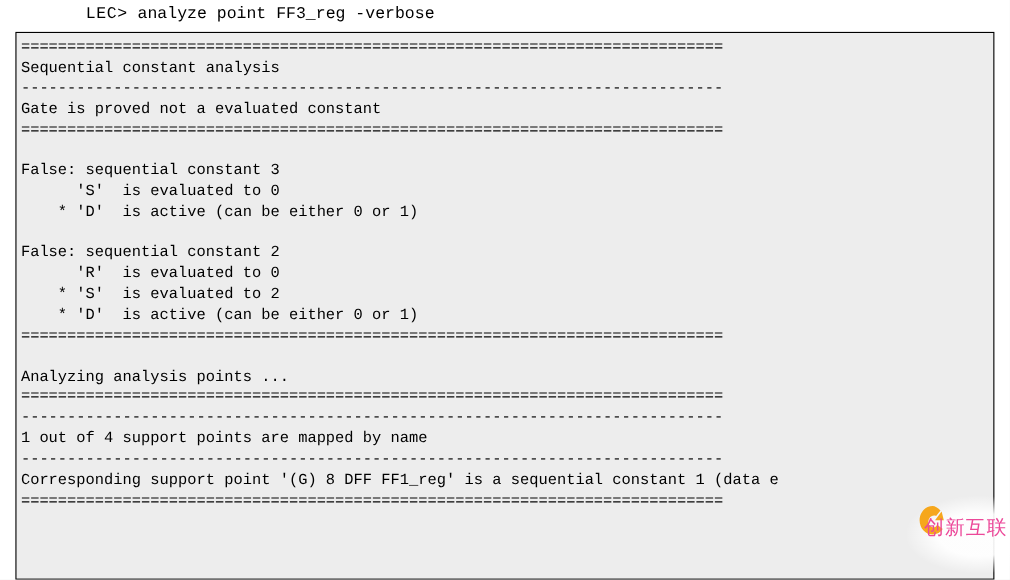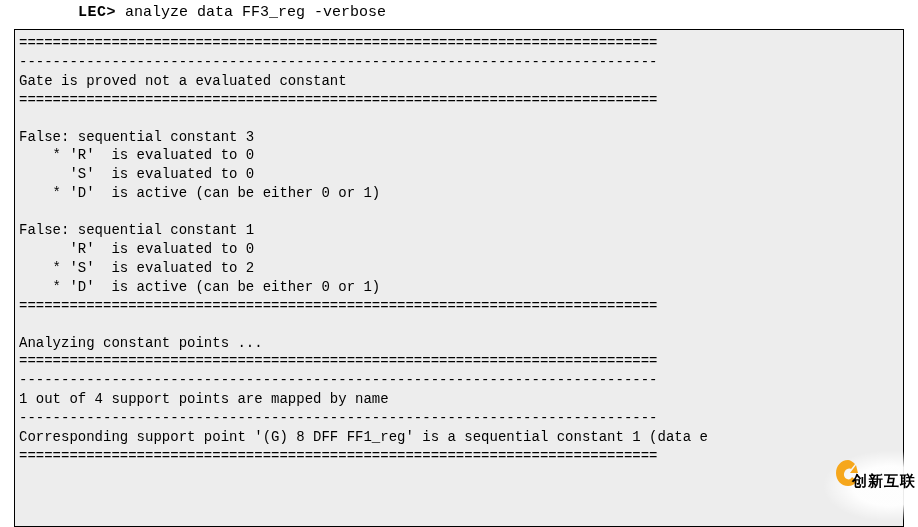--- a/index.html
+++ b/index.html
@@ -14,21 +14,21 @@
       width: 918px;
       height: 527px;
       position: relative;
       overflow: hidden;
     }
     .prompt-line {
       margin: 4px 0 8px 78px;
       font-size: 15px;
     }
     .prompt-bold {
-      font-weight: bold;
+      font-weight: normal;
       letter-spacing: 0.5px;
       text-align: right;
     }
     .output-box {
       margin: 0 14px;
       border: 1px solid #000;
       background: #ededed;
       padding: 4px 4px 4px 4px;
       height: 498px;
       overflow: hidden;
@@ -62,52 +62,52 @@
       right: 54px;
       bottom: 22px;
       width: 32px;
       height: 32px;
     }
     .wm-text {
       position: absolute;
       right: 2px;
       bottom: 20px;
       font-family: "Microsoft YaHei", "SimHei", Arial, sans-serif;
-      font-weight: bold;
-      color: #000000;
-      font-size: 15px;
+      font-weight: normal;
+      color: #ec4899;
+      font-size: 18px;
       letter-spacing: 1px;
       white-space: nowrap;
     }
   </style>
 </head>
 <body>
 
 <div class="prompt-line">
-  <span class="prompt-bold">LEC&gt;</span><span> analyze data FF3_reg -verbose</span>
+  <span class="prompt-bold">LEC&gt;</span><span> analyze point FF3_reg -verbose</span>
 </div>
 
 <div class="output-box">
   <div class="line">============================================================================</div>
+  <div class="line">Sequential constant analysis</div>
   <div class="line">----------------------------------------------------------------------------</div>
   <div class="line">Gate is proved not a evaluated constant</div>
   <div class="line">============================================================================</div>
   <div class="blank"></div>
   <div class="line">False: sequential constant 3</div>
-  <div class="line">    * 'R'  is evaluated to 0</div>
   <div class="line">      'S'  is evaluated to 0</div>
   <div class="line">    * 'D'  is active (can be either 0 or 1)</div>
   <div class="blank"></div>
-  <div class="line">False: sequential constant 1</div>
+  <div class="line">False: sequential constant 2</div>
   <div class="line">      'R'  is evaluated to 0</div>
   <div class="line">    * 'S'  is evaluated to 2</div>
   <div class="line">    * 'D'  is active (can be either 0 or 1)</div>
   <div class="line">============================================================================</div>
   <div class="blank"></div>
-  <div class="line">Analyzing constant points ...</div>
+  <div class="line">Analyzing analysis points ...</div>
   <div class="line">============================================================================</div>
   <div class="line">----------------------------------------------------------------------------</div>
   <div class="line">1 out of 4 support points are mapped by name</div>
   <div class="line">----------------------------------------------------------------------------</div>
   <div class="line">Corresponding support point '(G) 8 DFF FF1_reg' is a sequential constant 1 (data e</div>
   <div class="line">============================================================================</div>
 </div>
 
 <div class="watermark">
   <div class="wm-bg"></div>

